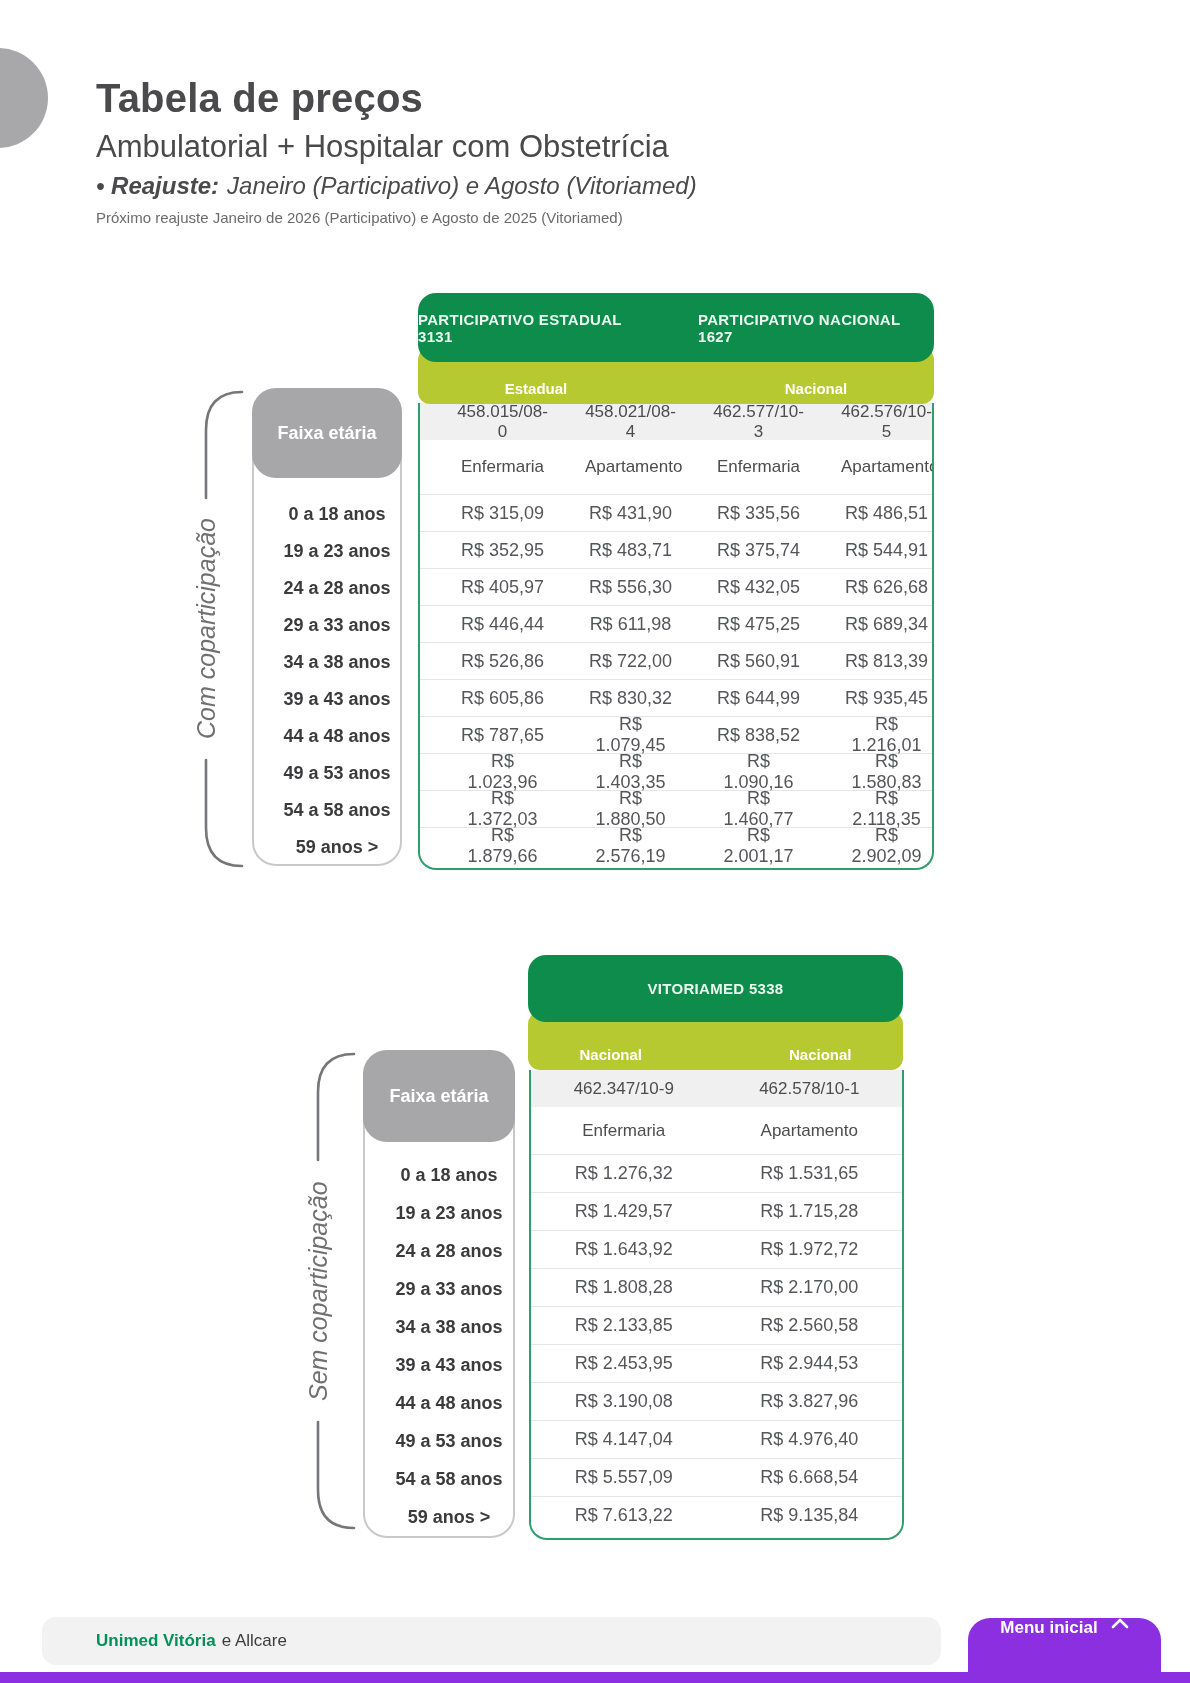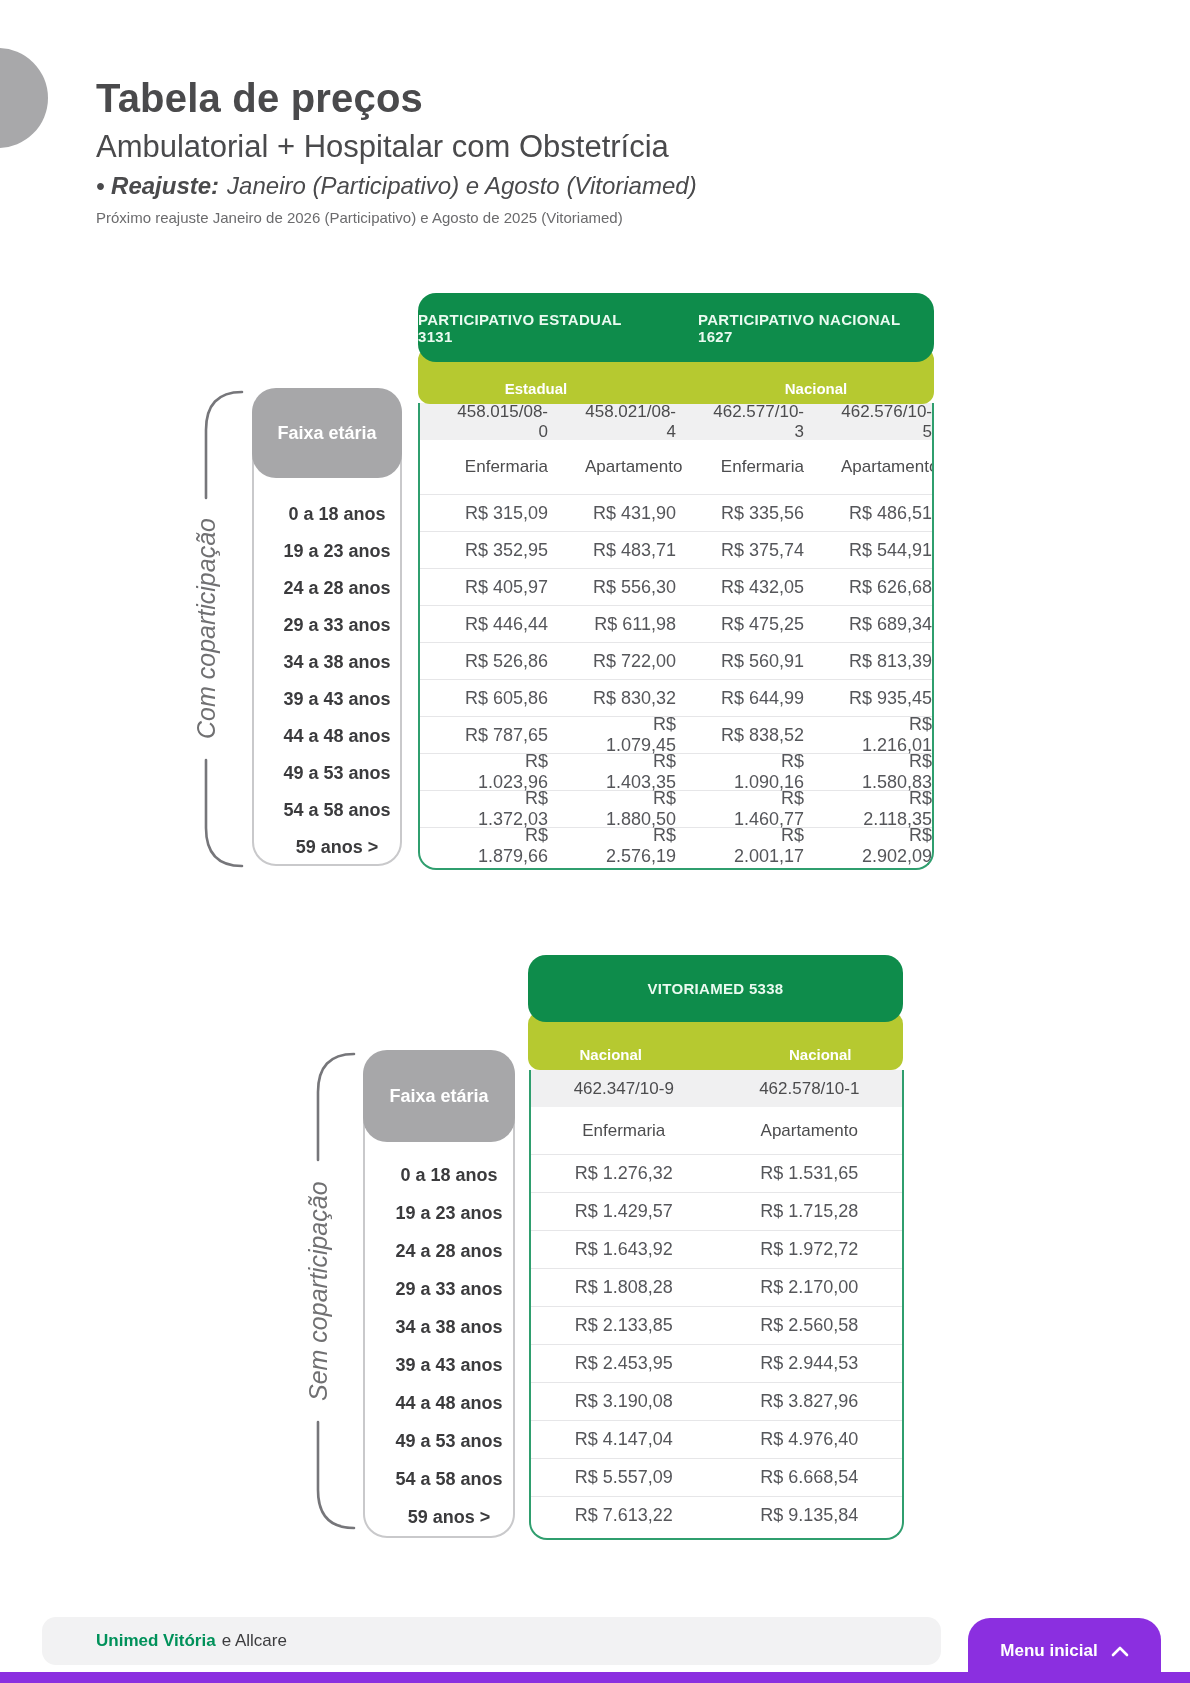--- a/index.html
+++ b/index.html
@@ -18,21 +18,21 @@
 
   
   .dark-head { background:#0e8c4b; border-radius:18px; color:#eafaf0; font-weight:bold; font-size:15px; letter-spacing:.3px; display:flex; z-index:3; }
   .dark-head span { width:50%; display:flex; align-items:center; justify-content:center; }
   .dark-head.single span { width:100%; }
   .band { background:#b6c930; border-radius:12px; z-index:2; display:flex; align-items:flex-end; padding-bottom:7px; color:#fff; font-weight:bold; font-size:15px; }
   .band span { width:50%; text-align:center; }
   .tbody { background:#fff; border:2.5px solid #2f9e6e; border-top:none; border-radius:0 0 18px 18px; overflow:hidden; z-index:1; }
   .codes-row { background:#f0f0f1; display:flex; align-items:center; font-size:17px; color:#4c4c4e; }
   .accom-row { display:flex; align-items:center; font-size:17px; color:#4c4c4e; }
-  .c4 span { width:25%; text-align:right;padding-left:37px; }
+  .c4 span { width:25%; text-align:center;padding-left:37px; }
   .c2 span { width:50%; text-align:center; }
   .vrow { display:flex; align-items:center; font-size:18px; color:#55565a; border-top:1px solid #e6e6e8; }
   .t1 .vrow { height:37px; }
   .t2 .vrow { height:38px; }
   .t1 .codes-row { height:37px; }  .t1 .accom-row { height:54px; }
   .t2 .codes-row { height:37px; }  .t2 .accom-row { height:47px; }
 
   .fx-col  { position:absolute; background:#fff; border:2px solid #c9c9cb; border-radius:24px; }
   .fx-head { position:absolute; background:#a7a7a9; border-radius:24px; display:flex; align-items:center; justify-content:center; color:#fff; font-weight:bold; font-size:18px; z-index:2; }
   .age-rows { position:absolute; left:0; right:0; }
@@ -41,21 +41,21 @@
   .t2-ages .age-row { height:38px; }
 
   .bracket { position:absolute; }
   .vtext { position:absolute; writing-mode:vertical-rl; transform:rotate(180deg); display:flex; align-items:center; justify-content:center; font-style:italic; font-size:25px; color:#707072; }
 
   
   .footer-bar { position:absolute; left:42px; top:1617px; width:899px; height:48px; background:#f2f2f3; border-radius:14px; display:flex; align-items:center; padding-left:54px; font-size:17px; }
   .brand-bold { color:#00915a; font-weight:bold; margin-right:6px;text-align:center; }
   .brand-rest { color:#3c3c3e; }
   .bottom-strip { position:absolute; left:0; top:1672px; width:1190px; height:11px; background:#8b2fe0; }
-  .menu-btn { position:absolute; left:968px; top:1618px; width:193px; height:66px; background:#8b2fe0; border:none; border-radius:22px 22px 0 0; display:flex; align-items:center; justify-content:center; gap:13px; color:#fff; font-weight:bold; font-size:17px; font-family:inherit; cursor:pointer; }
+  .menu-btn { position:absolute; left:968px; top:1618px; width:193px; height:66px; background:#8b2fe0; border:none; border-radius:22px 22px 0 0; display:flex; justify-content:center; gap:13px; color:#fff; font-weight:bold; font-size:17px; font-family:inherit; cursor:pointer; }
 </style>
 </head>
 <body>
 
 <div class="page">
 
   <div class="corner-circle"></div>
 
   <h1 class="title">Tabela de preços</h1>
   <h2 class="subtitle">Ambulatorial + Hospitalar com Obstetrícia</h2>

